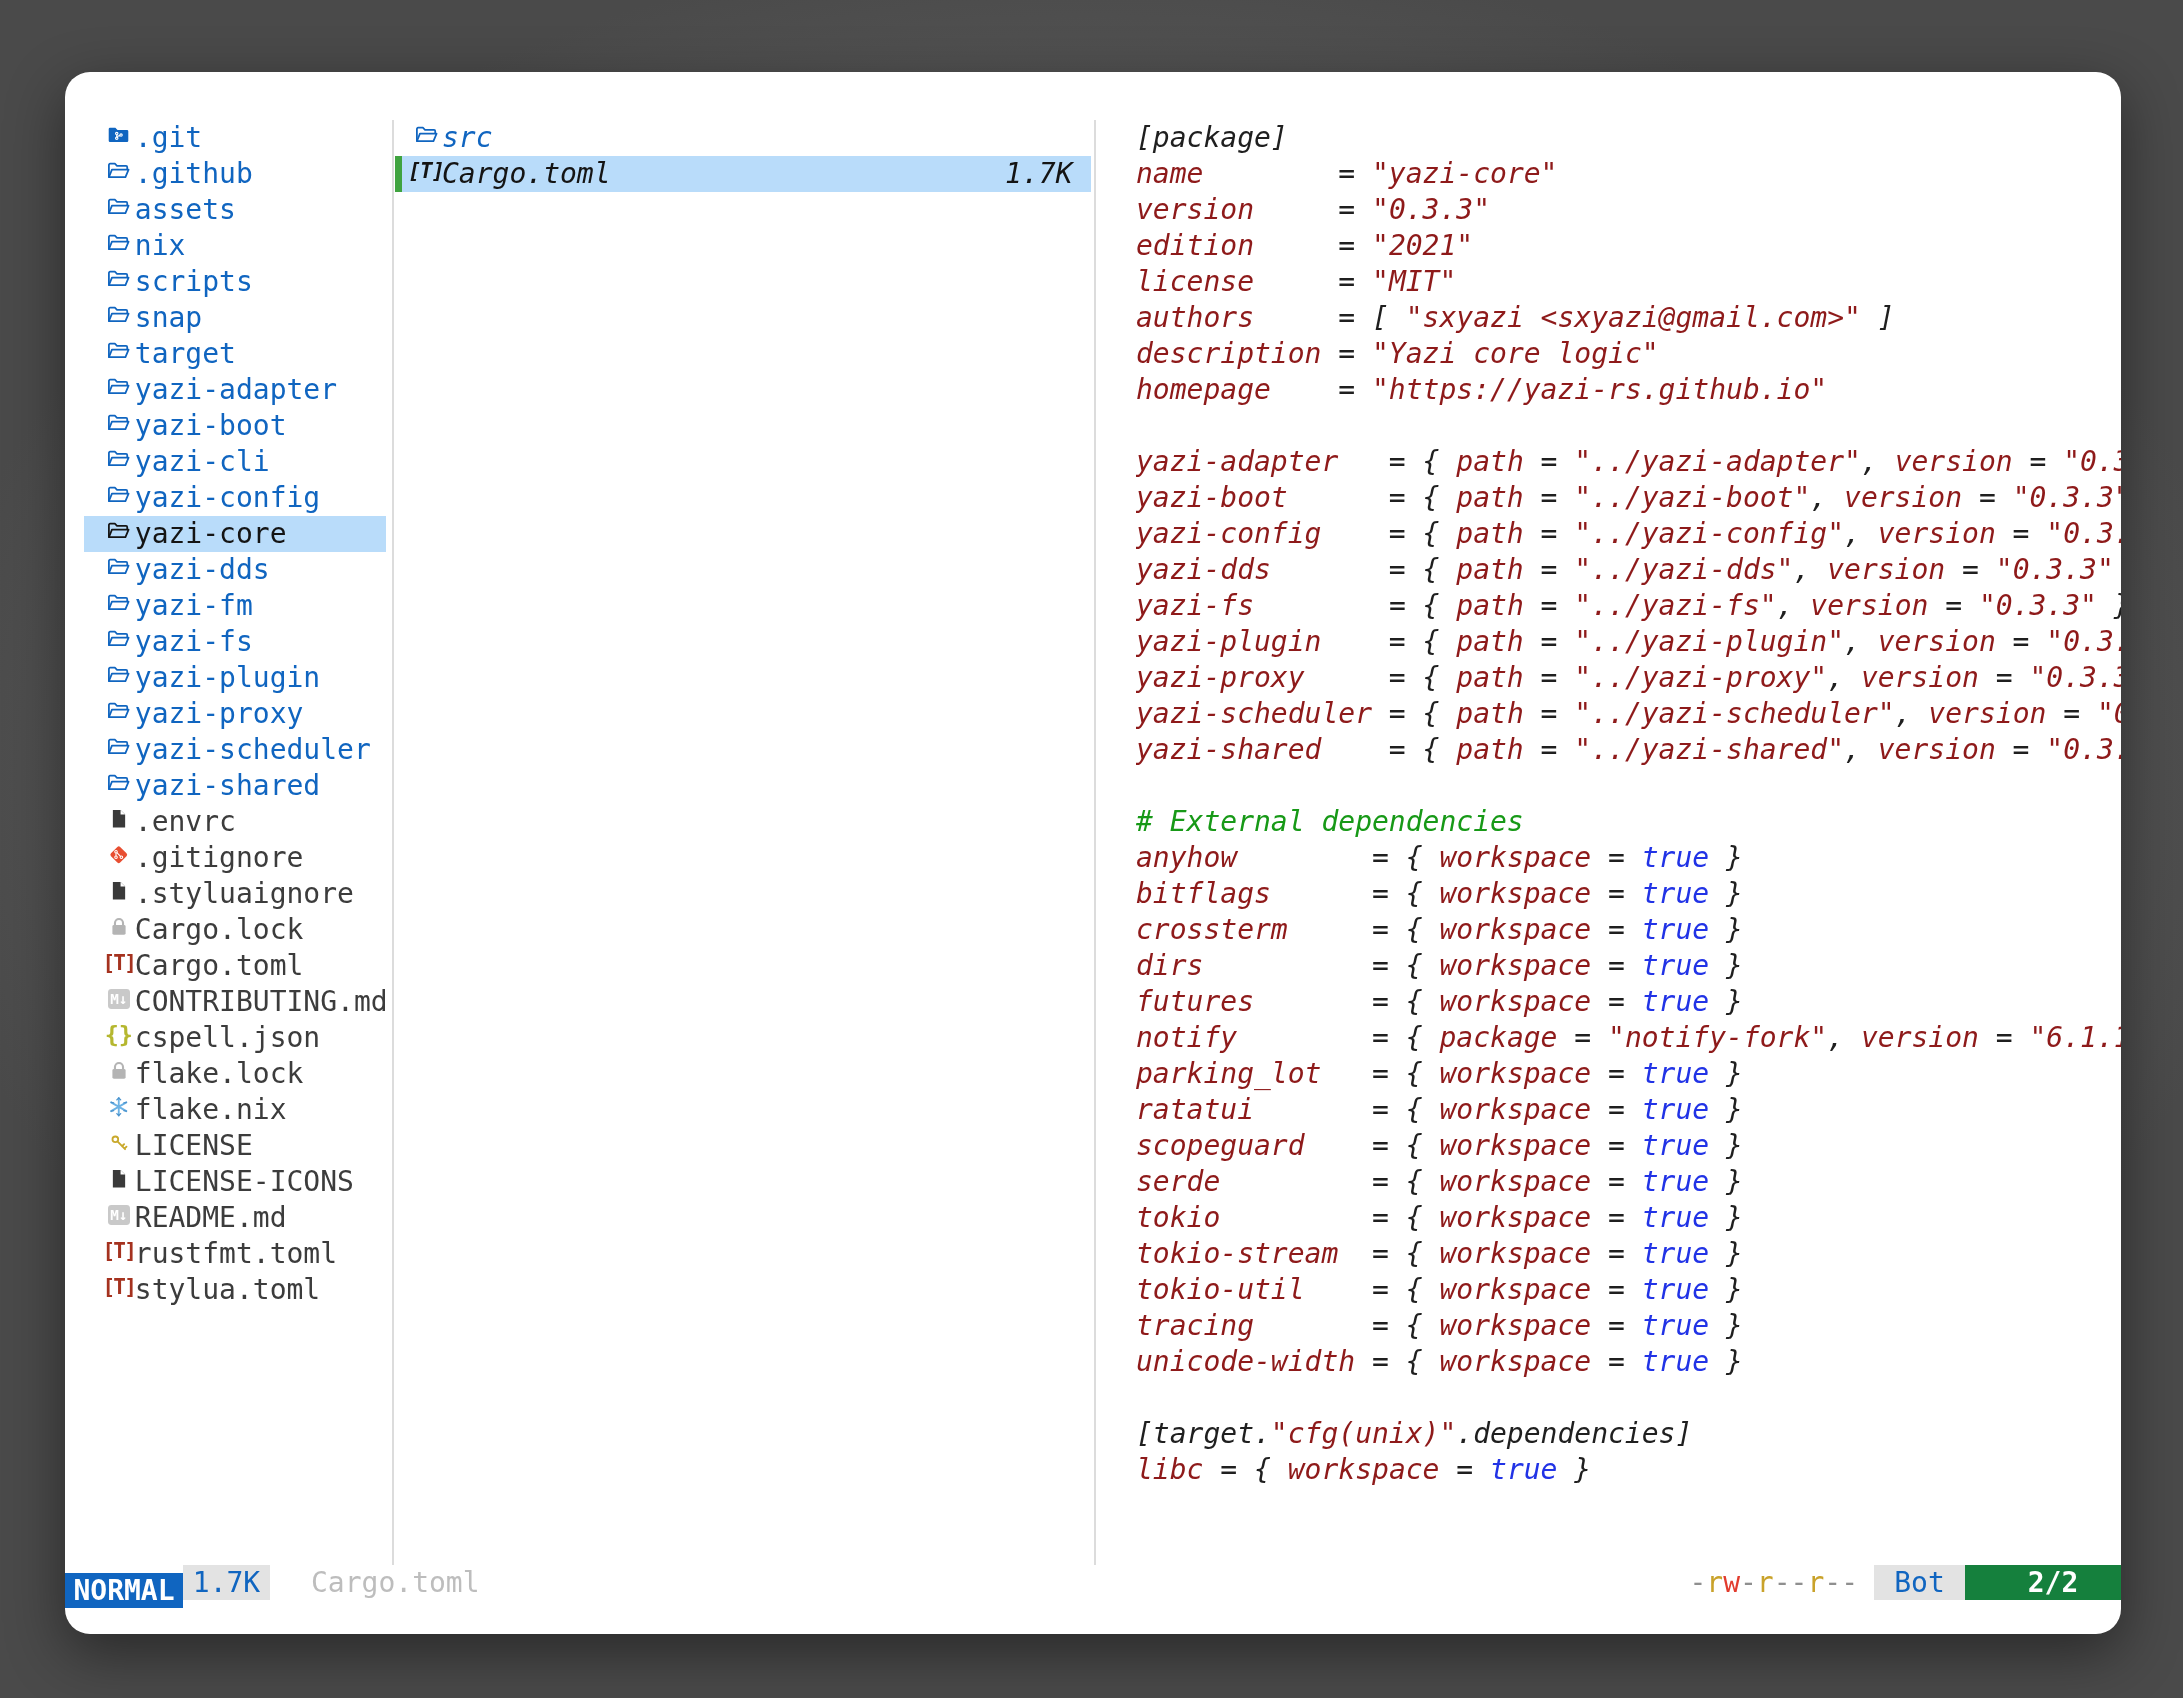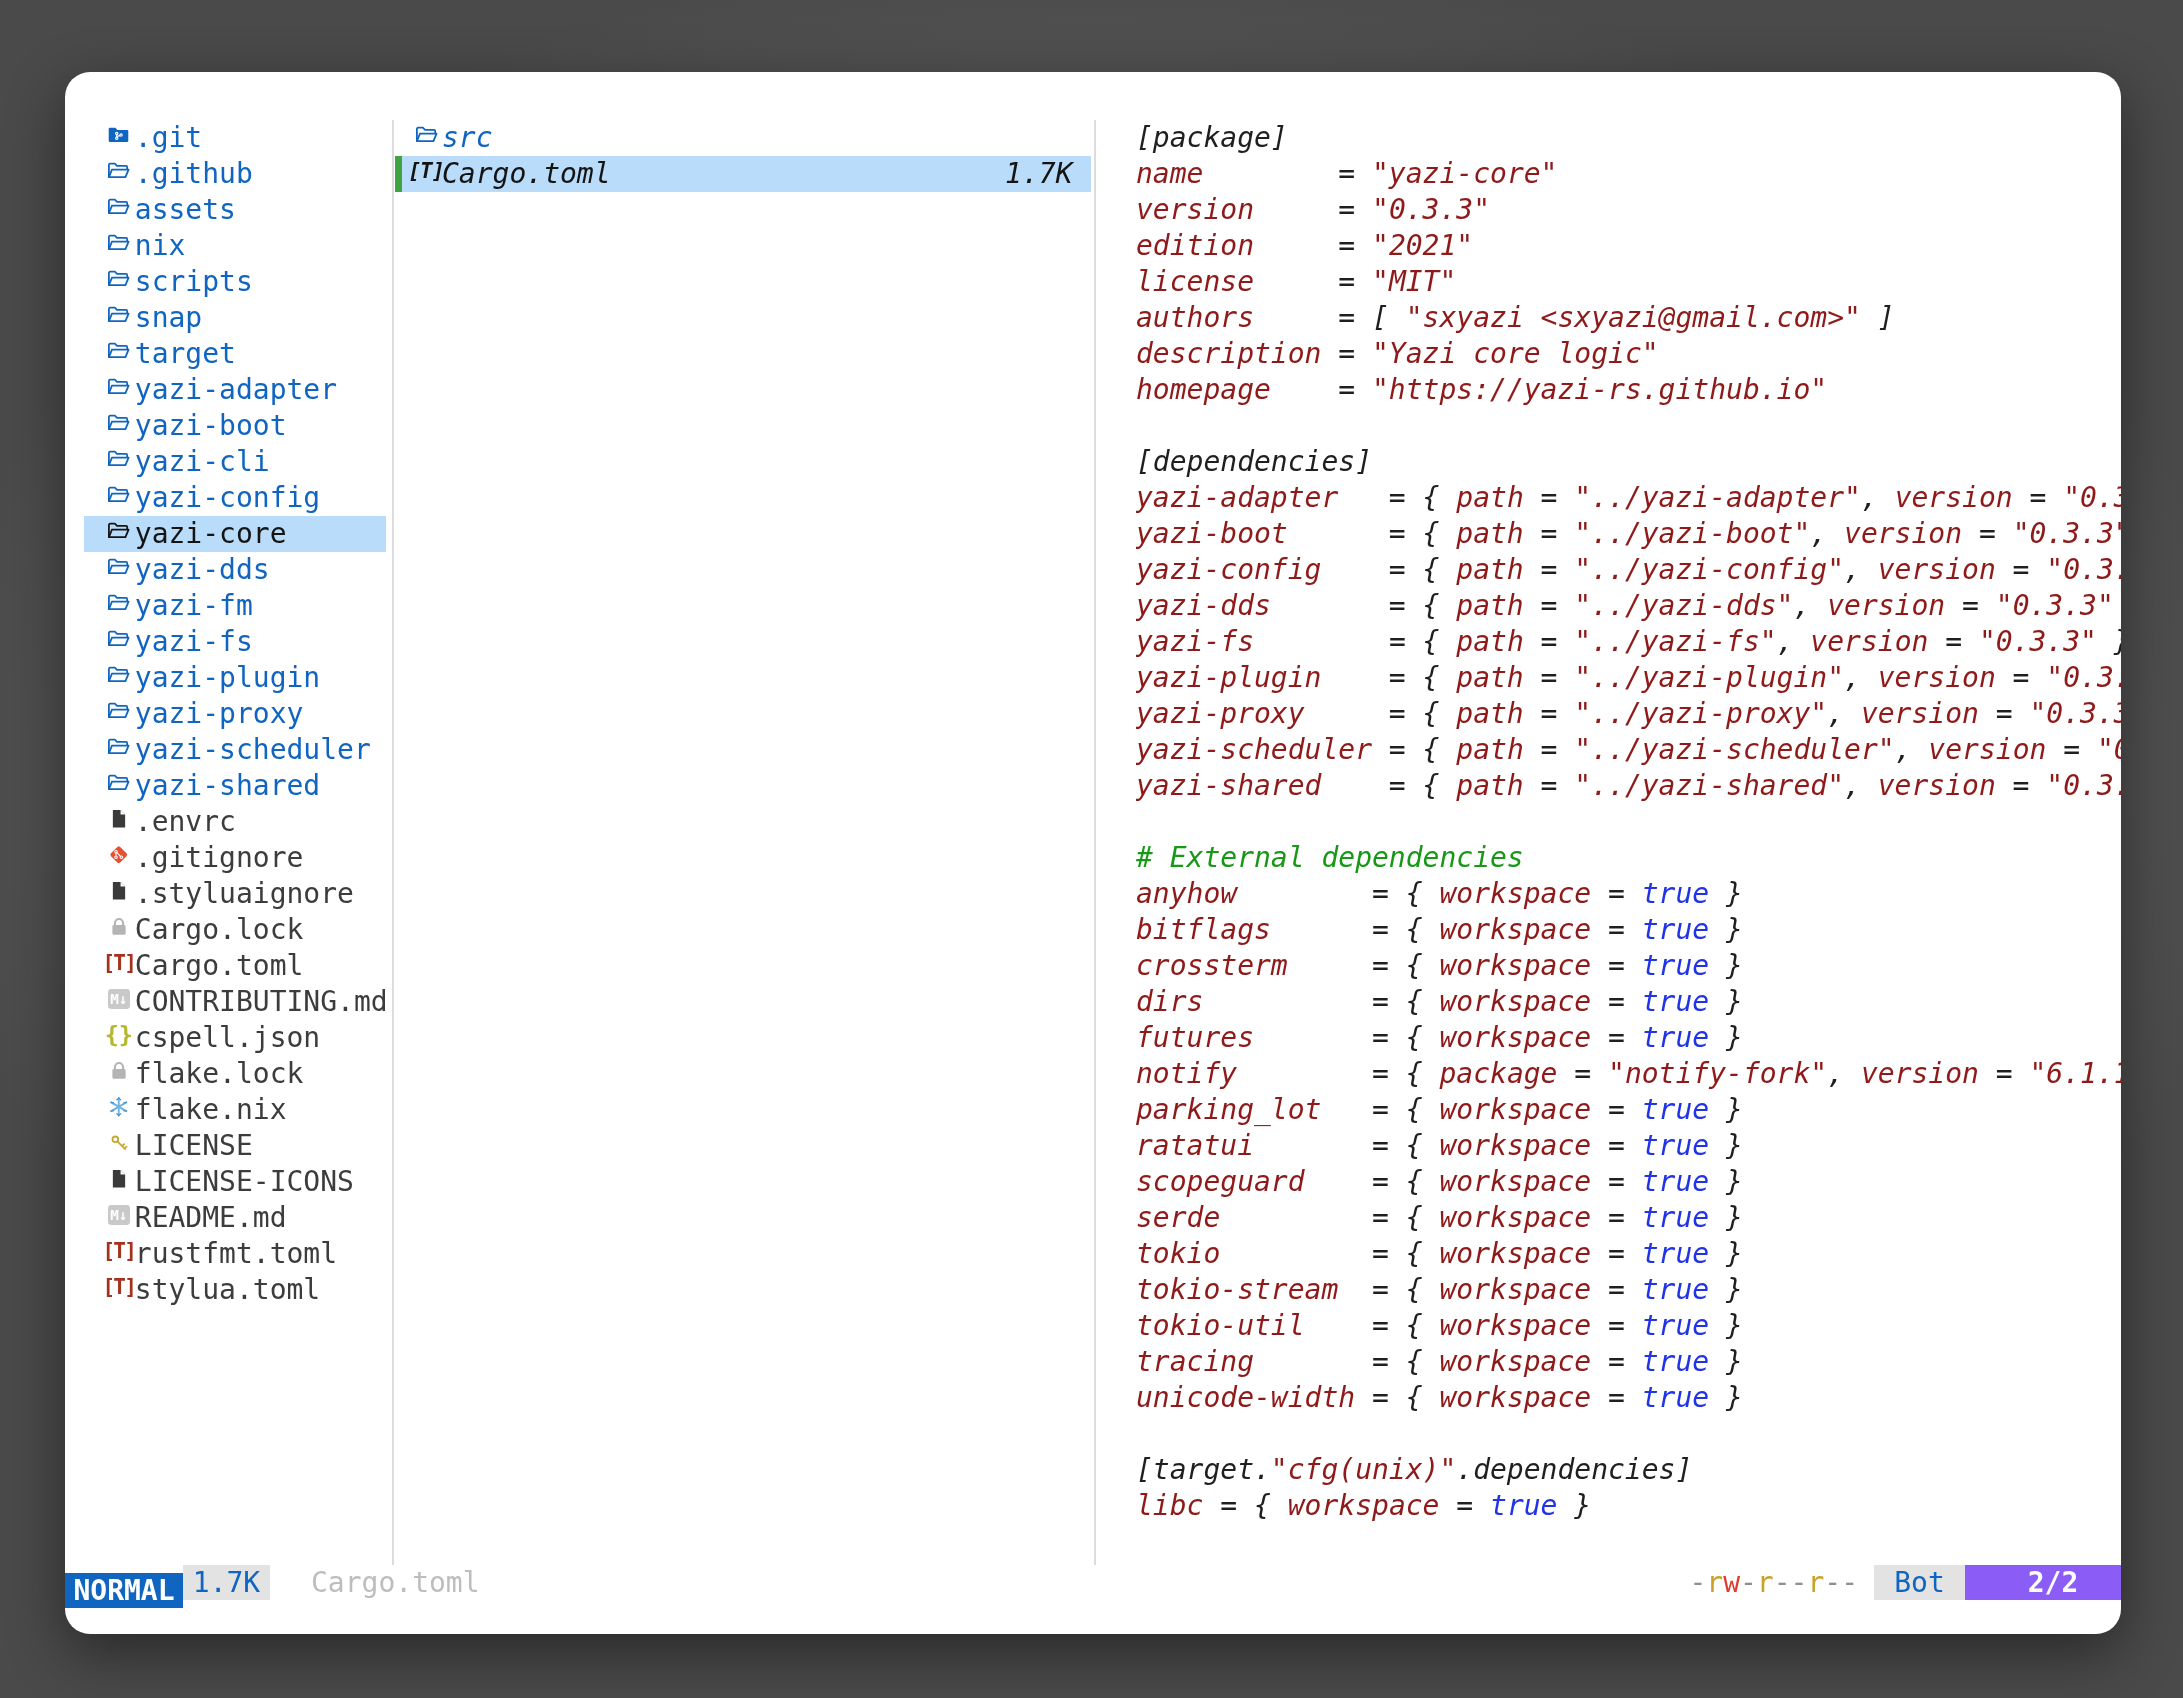--- a/index.html
+++ b/index.html
@@ -59,21 +59,21 @@
   .statusbar{position:absolute;left:0;top:1493px;width:2056px;height:35px;font-size:28px;}
   .chip{position:absolute;top:0;height:35px;display:flex;align-items:center;justify-content:center;box-sizing:border-box;}
   .chip-mode{left:0;width:118px;background:#1065c0;color:#ffffff;font-weight:bold;margin-top:8px;}
   .chip-size{left:118px;width:87px;background:#e3e3e3;color:#1065c0;}
   .sb-filename{position:absolute;left:246px;top:0;height:35px;display:flex;align-items:center;color:#bdbdbd;}
   .sb-perms{position:absolute;right:263px;top:0;height:35px;display:flex;align-items:center;}
   .pm-d{color:#8f8f8f;}
   .pm-r{color:#c9a22a;}
   .pm-w{color:#e23c2e;}
   .chip-pos{left:1809px;width:91px;background:#e3e3e3;color:#1065c0;}
-  .chip-page{left:1900px;width:176px;background:#8b5cf6;color:#ffffff;font-weight:bold;}
+  .chip-page{left:1900px;width:176px;background:#15803d;color:#ffffff;font-weight:bold;}
 </style>
 </head>
 <body>
 
 <div class="screen">
   <div class="window">
 
     <div class="pane pane-parent" id="parent-pane">
         <div class="row row-dir"><span class="ficon"><svg viewBox="0 0 24 24" width="25" height="23.5">
               <path d="M2 6.2A1.3 1.3 0 0 1 3.3 4.9h5.5L11 7.1h9.7A1.3 1.3 0 0 1 22 8.4v9.8a1.3 1.3 0 0 1-1.3 1.3H3.3A1.3 1.3 0 0 1 2 18.2z" fill="currentColor"></path>
@@ -257,21 +257,20 @@
     <div class="pane pane-preview" id="preview-pane">
         <div class="cl"><span class="tk-p">[package]</span></div>
         <div class="cl"><span class="tk-r">name</span><span class="tk-p">        = </span><span class="tk-r">"yazi-core"</span></div>
         <div class="cl"><span class="tk-r">version</span><span class="tk-p">     = </span><span class="tk-r">"0.3.3"</span></div>
         <div class="cl"><span class="tk-r">edition</span><span class="tk-p">     = </span><span class="tk-r">"2021"</span></div>
         <div class="cl"><span class="tk-r">license</span><span class="tk-p">     = </span><span class="tk-r">"MIT"</span></div>
         <div class="cl"><span class="tk-r">authors</span><span class="tk-p">     = [ </span><span class="tk-r">"sxyazi &lt;sxyazi@gmail.com&gt;"</span><span class="tk-p"> ]</span></div>
         <div class="cl"><span class="tk-r">description</span><span class="tk-p"> = </span><span class="tk-r">"Yazi core logic"</span></div>
         <div class="cl"><span class="tk-r">homepage</span><span class="tk-p">    = </span><span class="tk-r">"https://yazi-rs.github.io"</span></div>
         <div class="cl"></div>
-        <div class="cl"><span class="tk-p">[dependencies]</span></div>
         <div class="cl"><span class="tk-r">yazi-adapter</span><span class="tk-p">   = { </span><span class="tk-r">path</span><span class="tk-p"> = </span><span class="tk-r">"../yazi-adapter"</span><span class="tk-p">, </span><span class="tk-r">version</span><span class="tk-p"> = </span><span class="tk-r">"0.3</span></div>
         <div class="cl"><span class="tk-r">yazi-boot</span><span class="tk-p">      = { </span><span class="tk-r">path</span><span class="tk-p"> = </span><span class="tk-r">"../yazi-boot"</span><span class="tk-p">, </span><span class="tk-r">version</span><span class="tk-p"> = </span><span class="tk-r">"0.3.3"</span></div>
         <div class="cl"><span class="tk-r">yazi-config</span><span class="tk-p">    = { </span><span class="tk-r">path</span><span class="tk-p"> = </span><span class="tk-r">"../yazi-config"</span><span class="tk-p">, </span><span class="tk-r">version</span><span class="tk-p"> = </span><span class="tk-r">"0.3.</span></div>
         <div class="cl"><span class="tk-r">yazi-dds</span><span class="tk-p">       = { </span><span class="tk-r">path</span><span class="tk-p"> = </span><span class="tk-r">"../yazi-dds"</span><span class="tk-p">, </span><span class="tk-r">version</span><span class="tk-p"> = </span><span class="tk-r">"0.3.3"</span></div>
         <div class="cl"><span class="tk-r">yazi-fs</span><span class="tk-p">        = { </span><span class="tk-r">path</span><span class="tk-p"> = </span><span class="tk-r">"../yazi-fs"</span><span class="tk-p">, </span><span class="tk-r">version</span><span class="tk-p"> = </span><span class="tk-r">"0.3.3"</span><span class="tk-p"> }</span></div>
         <div class="cl"><span class="tk-r">yazi-plugin</span><span class="tk-p">    = { </span><span class="tk-r">path</span><span class="tk-p"> = </span><span class="tk-r">"../yazi-plugin"</span><span class="tk-p">, </span><span class="tk-r">version</span><span class="tk-p"> = </span><span class="tk-r">"0.3.</span></div>
         <div class="cl"><span class="tk-r">yazi-proxy</span><span class="tk-p">     = { </span><span class="tk-r">path</span><span class="tk-p"> = </span><span class="tk-r">"../yazi-proxy"</span><span class="tk-p">, </span><span class="tk-r">version</span><span class="tk-p"> = </span><span class="tk-r">"0.3.3</span></div>
         <div class="cl"><span class="tk-r">yazi-scheduler</span><span class="tk-p"> = { </span><span class="tk-r">path</span><span class="tk-p"> = </span><span class="tk-r">"../yazi-scheduler"</span><span class="tk-p">, </span><span class="tk-r">version</span><span class="tk-p"> = </span><span class="tk-r">"0</span></div>
         <div class="cl"><span class="tk-r">yazi-shared</span><span class="tk-p">    = { </span><span class="tk-r">path</span><span class="tk-p"> = </span><span class="tk-r">"../yazi-shared"</span><span class="tk-p">, </span><span class="tk-r">version</span><span class="tk-p"> = </span><span class="tk-r">"0.3.</span></div>
         <div class="cl"></div>

